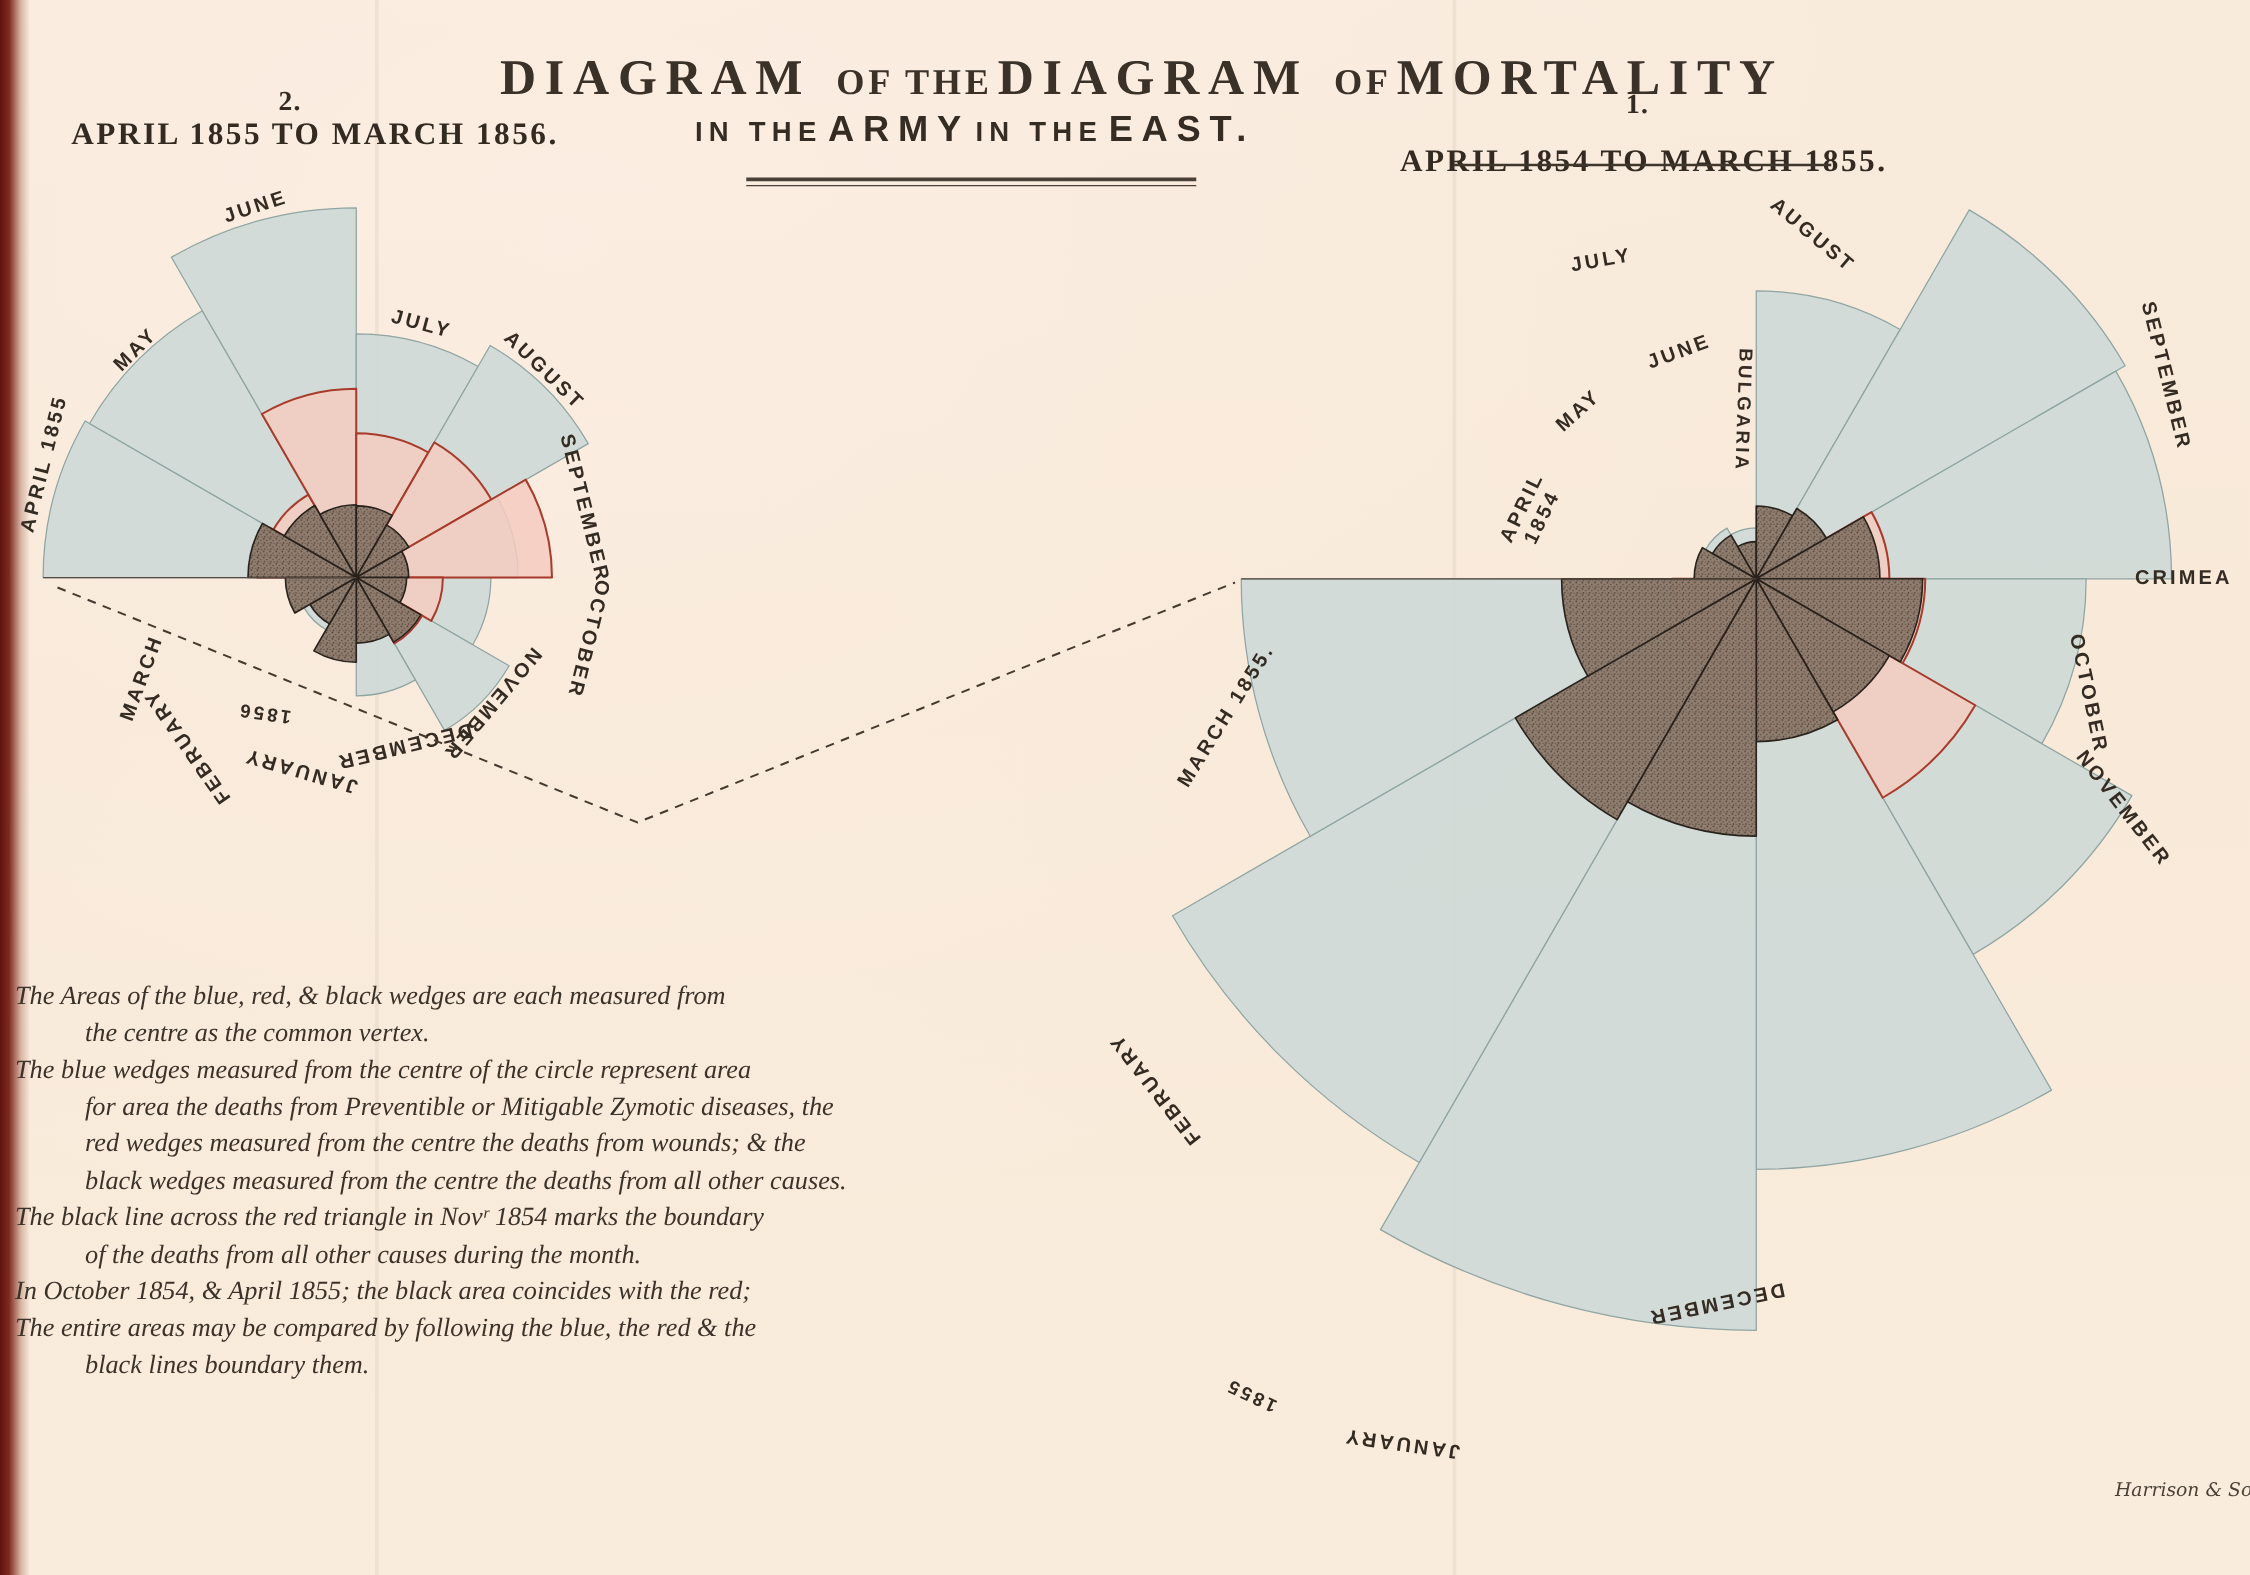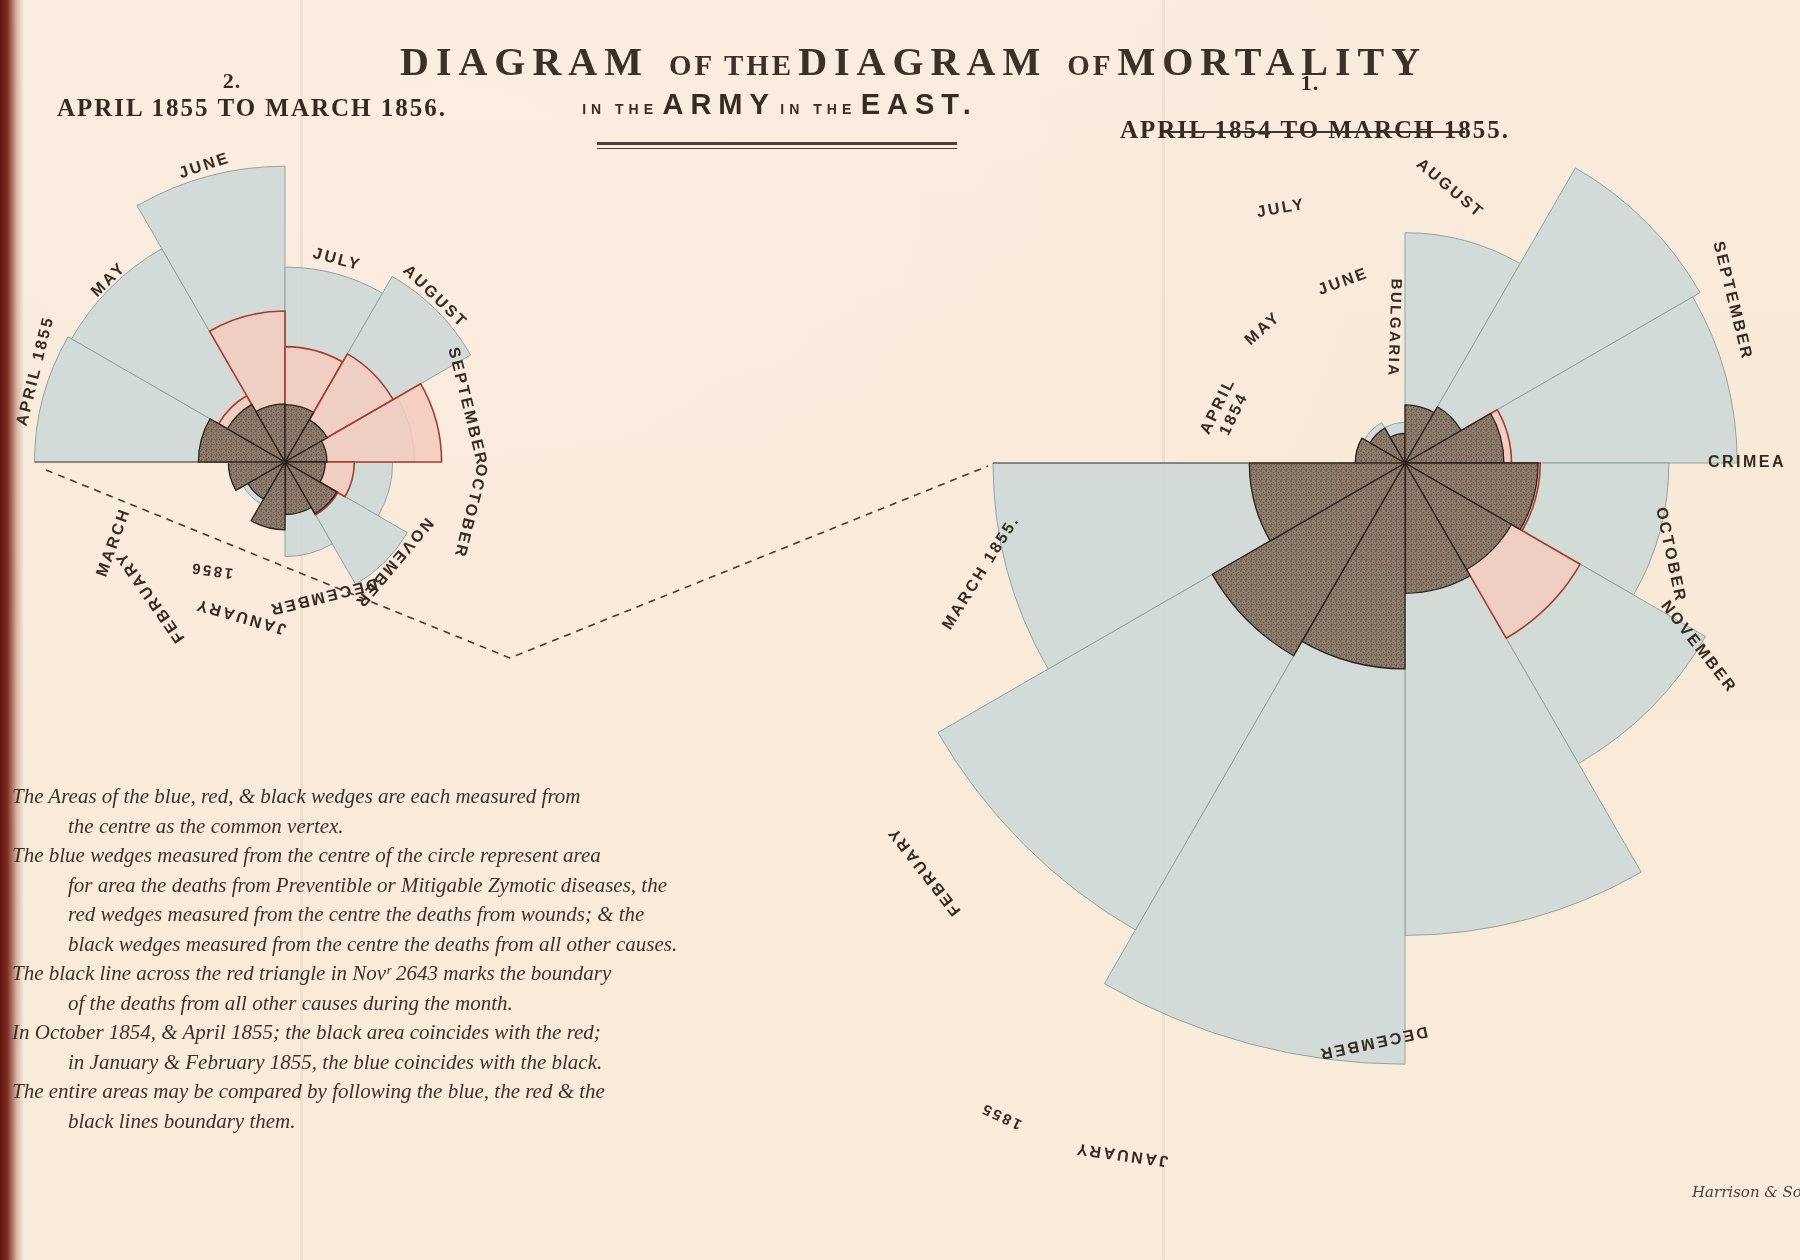--- a/index.html
+++ b/index.html
@@ -18,21 +18,21 @@
   .crease.c2{background:rgba(40,30,20,.05);}
 
   
   .main-title{position:absolute;left:400px;top:38px;width:800px;text-align:center;
     color:#3a3128;font-weight:bold;white-space:nowrap;}
   .main-title .big{font-size:40px;letter-spacing:7px;}
   .main-title .small{font-size:29px;letter-spacing:3px;margin-left:16px;}
   .sub-title{position:absolute;left:430px;top:88px;width:700px;text-align:center;
     color:#352d24;font-family:"Liberation Sans",sans-serif;font-weight:bold;white-space:nowrap;}
   .sub-title .big{font-size:29px;letter-spacing:7px;}
-  .sub-title .small{font-size:14px;letter-spacing:5px;}
+  .sub-title .small{font-size:22px;letter-spacing:5px;}
   .rule-wrap{position:absolute;left:597px;top:142px;width:360px;}
   .rule-thick{height:3px;background:#4a4038;}
   .rule-thin{height:1px;background:#4a4038;margin-top:3px;}
 
   .chart-no{position:absolute;text-align:center;font-size:22px;font-weight:bold;color:#332b21;letter-spacing:1px;}
   .chart-sub{position:absolute;text-align:center;font-size:25px;font-weight:bold;color:#332b21;letter-spacing:2px;white-space:nowrap;}
   .no2{left:192px;top:68px;width:80px;}
   .sub2{left:52px;top:94px;width:400px;}
   .no1{left:1270px;top:70px;width:80px;}
   .sub1{left:1115px;top:96px;width:400px;margin-top:20px;}
@@ -197,21 +197,20 @@
 <div class="chart-sub sub1">APRIL 1854 TO MARCH 1855.</div>
 <div class="underline1"></div>
 
 <div class="notes" id="notes">
     <div class="note-line">The Areas of the blue, red, &amp; black wedges are each measured from</div>
     <div class="note-line indent">the centre as the common vertex.</div>
     <div class="note-line">The blue wedges measured from the centre of the circle represent area</div>
     <div class="note-line indent">for area the deaths from Preventible or Mitigable Zymotic diseases, the</div>
     <div class="note-line indent">red wedges measured from the centre the deaths from wounds; &amp; the</div>
     <div class="note-line indent">black wedges measured from the centre the deaths from all other causes.</div>
-    <div class="note-line">The black line across the red triangle in Novʳ 2643 marks the boundary</div>
+    <div class="note-line">The black line across the red triangle in Novʳ 1854 marks the boundary</div>
     <div class="note-line indent">of the deaths from all other causes during the month.</div>
     <div class="note-line">In October 1854, &amp; April 1855; the black area coincides with the red;</div>
-    <div class="note-line indent">in January &amp; February 1855, the blue coincides with the black.</div>
     <div class="note-line">The entire areas may be compared by following the blue, the red &amp; the</div>
     <div class="note-line indent">black lines boundary them.</div>
   </div>
 
 <div class="credit">Harrison &amp; Sons, St. Martin</div>
 
 </body></html>

